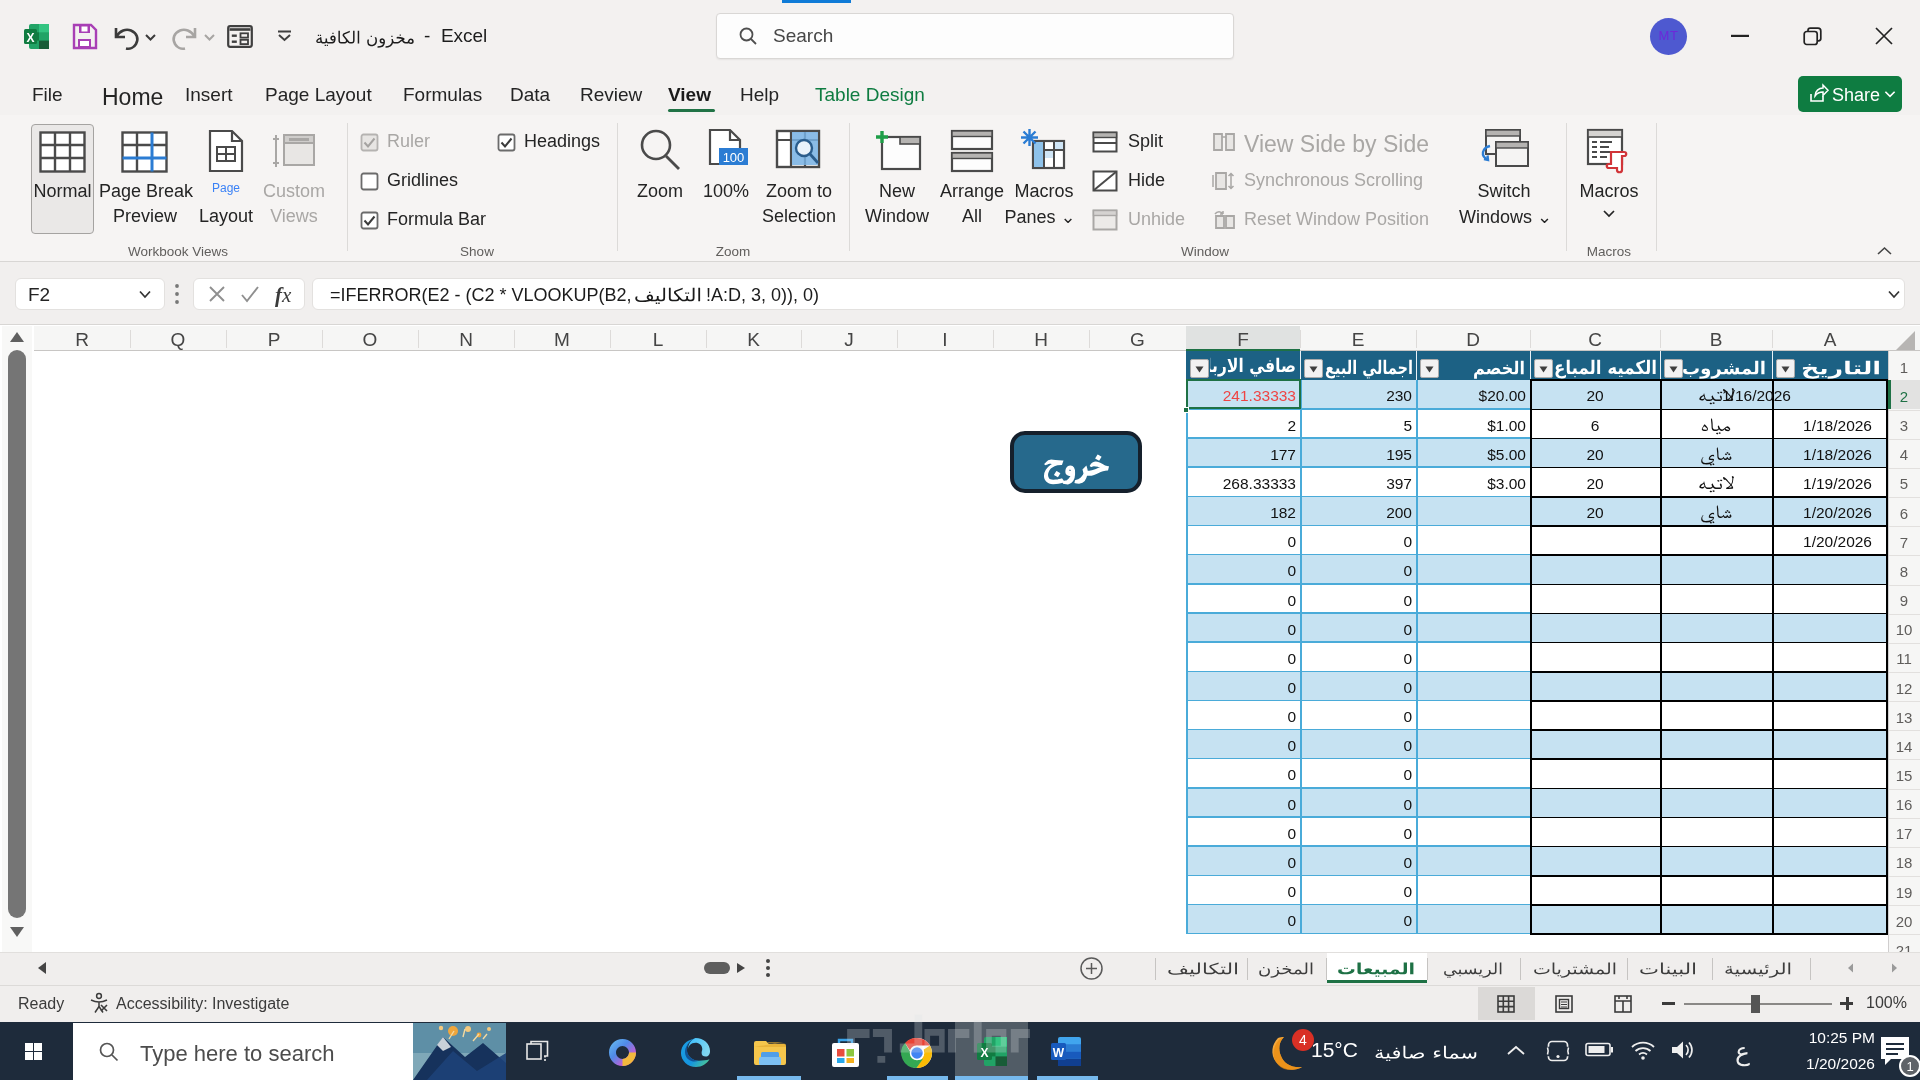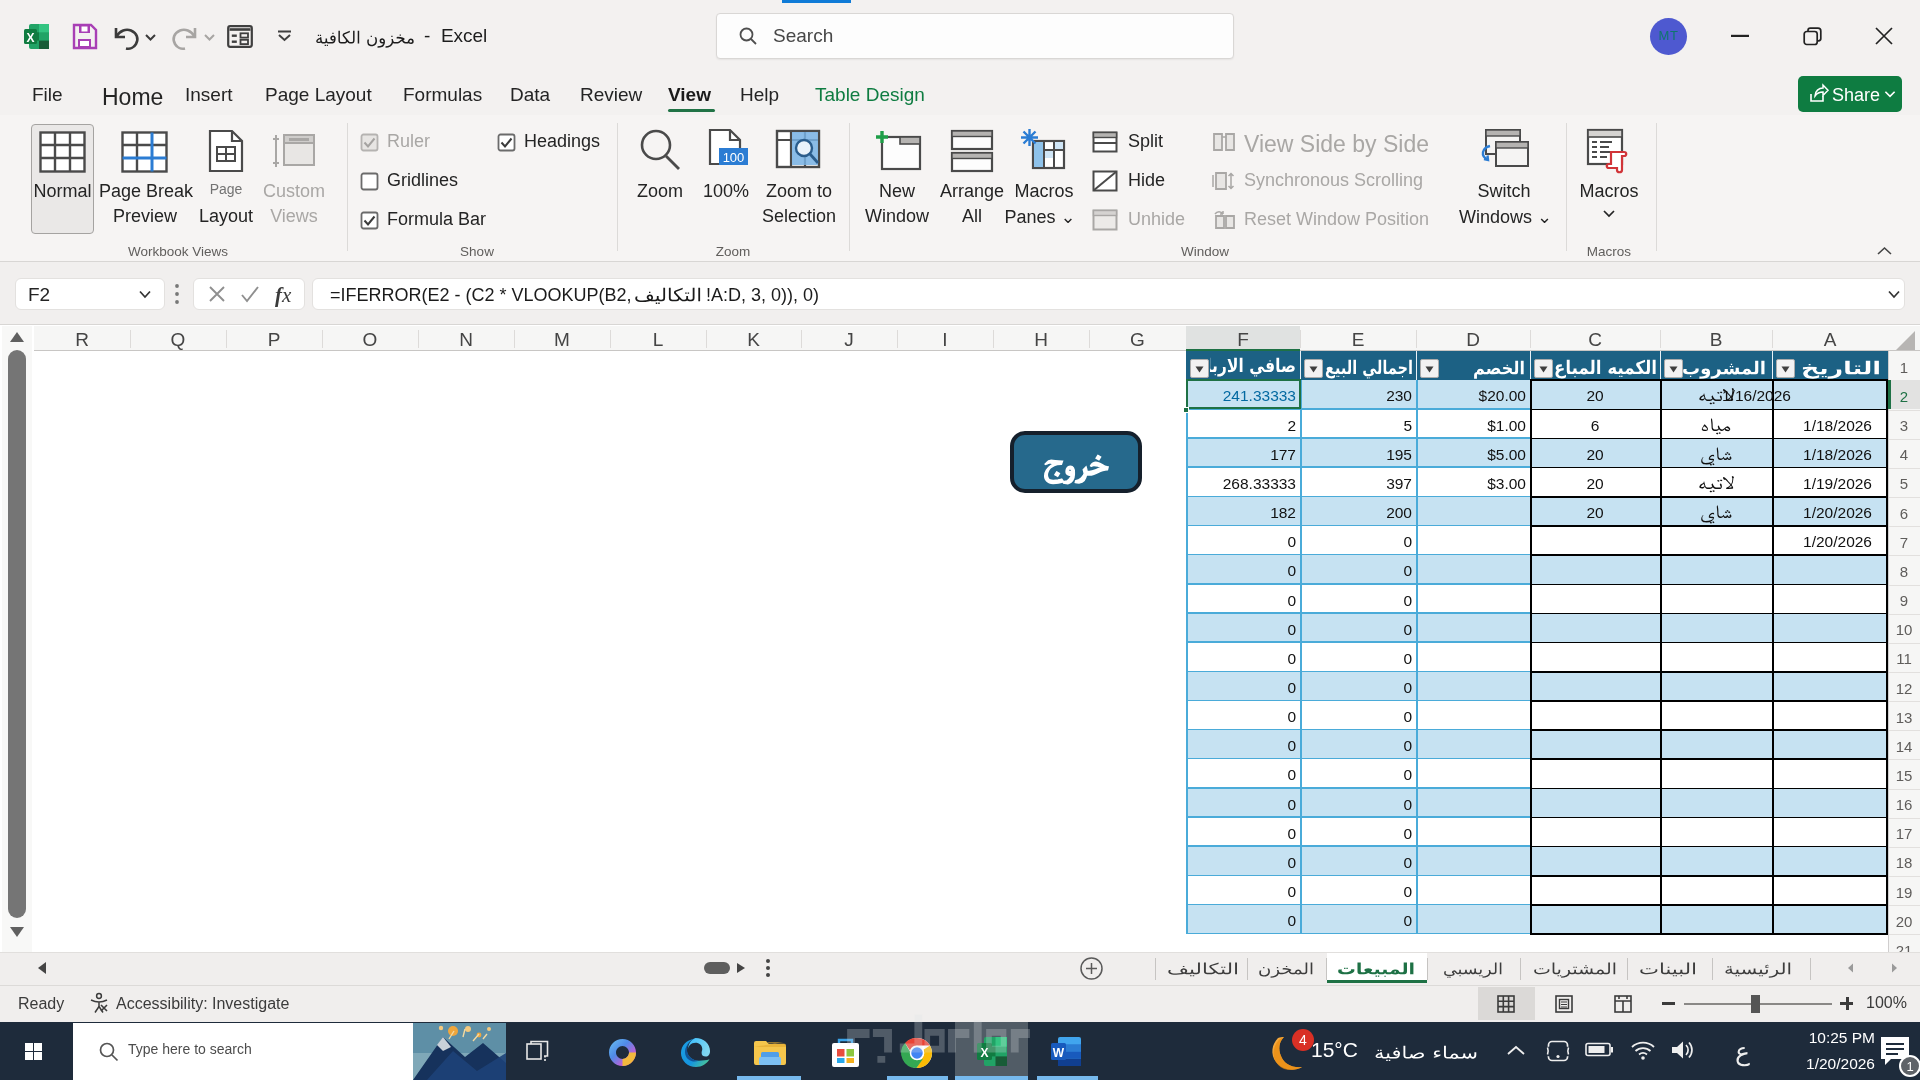--- a/index.html
+++ b/index.html
@@ -55,21 +55,21 @@
       <path d="M33 -13.8Q32.3 -15.8 31.6 -18.2Q31 -20.7 30.4 -25.6Q24.6 -25 20.6 -21.7Q15.1 -17.4 15.2 -14.4Q15.3 -12.4 19.7 -11.1Q24.1 -9.9 33 -13.8ZM29.7 -32.6Q29.5 -34.5 29.4 -36.6H38.4Q38.4 -28.4 40.2 -19.9Q41.2 -15 43.9 -11.1Q45.5 -9 50.9 -9H54.6V0H48.2Q43.8 0 40.3 -2.5Q38.1 -4 36.2 -6.9Q29.5 -3.3 21.9 -3.3Q19.1 -3.3 16.3 -4.1Q7.1 -6.4 7.1 -13.9Q7.1 -22.4 17 -28.6Q22.4 -31.9 29.7 -32.6ZM29.3 -51.3H36.6V-43.9H29.3ZM17.1 -51.3H24.4V-43.9H17.1Z M68.2 -4.2Q64.5 0 57 0H52.6V-9H54.3Q59.2 -9 61.3 -11.1Q63.7 -13.5 63.7 -18.7V-29.3H72.7V-18.7Q72.7 -13.5 75.1 -11.1Q77.2 -9 82.1 -9H84.8V0H79.4Q72.1 0 68.2 -4.2ZM70.7 7.3H78V14.6H70.7ZM58.4 7.3H65.8V14.6H58.4Z M113 -26.2Q115 -28.3 115 -32.1Q115 -35 111.8 -37.5Q110.3 -38.7 108.1 -38.6Q105.6 -38.6 103.6 -36.5Q101.7 -34.5 101.6 -32Q101.6 -28.1 104.3 -26.3Q106.2 -25 108.3 -25Q111.8 -25 113 -26.2ZM82.8 -9H94.6Q98.7 -9 106.1 -10.1Q109.9 -10.7 112.8 -15.2Q114.4 -17.6 115.1 -20Q112 -17.3 107.3 -17.2Q100.9 -17.1 97.1 -20.5Q92.3 -24.8 92.3 -31.1Q92.3 -33.6 92.7 -35.7Q93.8 -43 101.2 -46.3Q105 -48.1 108.7 -48.1Q113.1 -48.1 116.3 -45.7Q121 -42.1 123.2 -37.2Q124.4 -34.7 124.4 -27.8Q124.4 -17.7 120.6 -10.7Q116.9 -4.1 110.9 -1.9Q105.6 0 98.5 0H82.8ZM104.5 -63.5H111.9V-56.2H104.5Z M141 -18.1V-76H150V-18.7Q150 -13.5 152.4 -11.1Q154.5 -9 159.4 -9H163V0H156.7Q149.2 0 145.3 -4.5Q141 -9.4 141 -18.1Z M177.2 0H161.1V-9H176.2Q183.4 -9 185.6 -14.1Q186.4 -15.8 186.4 -17.6Q186.4 -20.9 183.8 -24.2L168.7 -42.7Q166.2 -45.7 166.2 -49.7Q166.2 -51.4 166.7 -53Q168.2 -58.7 173.3 -60.8L209.7 -76V-66.9L180.6 -54.7Q177.1 -53.2 176.1 -51.3Q175.8 -50.7 175.8 -49.5Q175.8 -47.9 177.3 -46.1L205.8 -11.7Q206.9 -10.4 208.7 -9.8Q210.8 -9 214 -9H218.3V0H211.8Q208.6 0 205.8 -1.2Q200.8 -3.3 199.2 -5.3L194.4 -11.1Q193.4 -8.9 192.6 -7.6Q187.9 0 177.2 0Z M238.3 -18.1Q238.3 -9.4 234.1 -4.5Q230.2 0 222.7 0H216.3V-9H220Q224.8 -9 227 -11.1Q229.3 -13.5 229.3 -18.7V-76H238.3Z M257.2 -76H266.2V0H257.2Z M335.4 -46.4H342.7V-39.1H335.4ZM373.3 -15.2Q373.3 -6.8 368.5 1.9Q363.1 11.5 350.9 14.8Q346.2 16.2 342.3 16.2Q335.8 16.2 330.5 14.4Q314.5 9.2 314.5 -8.2Q314.5 -19.7 316.8 -23.6H325.8Q323.4 -16.6 323.4 -8.2Q323.4 3.4 333.2 5.9Q337.7 7.1 342.3 7.1Q346 7.1 349.5 6.1Q358.9 3.5 362.6 -7.3Q364.3 -12.1 364.3 -16.8Q364.3 -25.8 359.3 -36.6H368.3Q373.3 -29 373.3 -15.2Z M404.9 -22.1Q401.8 -22.1 399.7 -19.3Q398.5 -17.7 398.5 -15.9Q398.5 -13.4 401 -11.1Q403.3 -9 412.6 -9Q412.6 -18 408.4 -20.8Q406.6 -22.1 404.9 -22.1ZM421.4 -9Q421.4 6.1 413 13.9Q408.3 18.2 403.8 20.2Q394.4 24.4 376.6 24.4V15.4Q394.1 15.4 400.7 11.7Q408.9 7.1 411.9 -0.1Q406.2 -0.1 404 -0.6Q396.6 -2.2 394.7 -3.9Q389 -8.7 389 -15.4Q389 -22.3 393.4 -26.5Q398.4 -31.5 405.1 -31.5Q409.5 -31.5 413 -29.1Q419.3 -24.7 420.6 -17.7Q421.4 -12.7 421.4 -9Z M459.9 -26.9H468.9Q470.4 -21.4 470.5 -19.9Q471 -14.9 474.6 -11.1Q476.6 -9 481.5 -9H485.2V0H478.9Q472.5 0 470.1 -3Q466.7 10.5 454.5 17Q440.6 24.4 424.9 24.4V15.4Q439.7 15.4 449.7 9.2Q460.3 2.4 462 -7.7Q462.5 -10.5 462.5 -14.1Q462.5 -20.2 459.9 -26.9ZM459.6 -46.4H466.9V-39.1H459.6Z M515.4 -38.1Q528 -35.5 538.7 -30.8V-23.2Q535.5 -22.3 532 -20.3Q534.4 -16.5 535.9 -14.8Q541 -9 546.5 -9H549.8V0H545.6Q535.4 0 529.2 -8.2Q527.2 -10.8 524.4 -15.6Q521 -13.3 519 -11.5Q511.9 -5.2 508.3 -3.9Q497.5 0 489.5 0H483.3V-9H488.1Q499.2 -9 505.5 -12.5Q510.6 -15.3 516.3 -20.5Q520.8 -24.7 525.8 -26.4Q521.7 -27.5 516.7 -28.7Q512.5 -29.6 503.8 -30.4Q499.8 -30.7 491.9 -30.4V-39.4Q495.4 -39.7 499.1 -39.8Q507 -39.8 515.4 -38.1ZM509.9 -53.7H517.2V-46.4H509.9Z M591.2 -2.5Q586.4 2.4 579.2 2.4Q569.2 2.4 563.8 -2.3Q560.7 0 555.6 0H547.8V-9H553.5Q556 -9 558.1 -10.7Q560.3 -12.5 560.5 -14.8Q561.5 -23.7 568.1 -27.6Q572.7 -30.3 576.6 -30.3Q585.2 -30.3 589.6 -26.2Q594.4 -21.9 594.4 -12.9Q594.4 -5.9 591.2 -2.5ZM568.6 -9.7Q571.6 -6.3 579.4 -6.3Q581.7 -6.3 582.6 -7.2Q585.2 -9.8 585.2 -13.2Q585.2 -16.8 583.2 -18.7Q581.2 -20.7 576.9 -20.7Q574.6 -20.7 572.4 -19.2Q570.2 -17.8 569.4 -13Q569.1 -11.2 568.6 -9.7Z" fill="#1d1d1d"></path>
     </svg>
 <div class="txt" style="left:424px;top:25px;font-size:19px;color:#1d1d1d">-&nbsp;&nbsp;Excel</div>
 <div class="abs" style="left:716px;top:13px;width:518px;height:46px;background:#fdfdfd;border:1px solid #d9d7d5;border-radius:4px;box-shadow:0 1px 2px rgba(0,0,0,0.06)"></div>
 <svg class="abs" style="left:738px;top:26px" width="20" height="20" viewBox="0 0 20 20">
 <circle cx="8.5" cy="8.5" r="6" fill="none" stroke="#4f4f4f" stroke-width="1.8"></circle>
 <path d="M13 13 L18 18" stroke="#4f4f4f" stroke-width="1.8"></path>
     </svg>
 <div class="txt" style="left:773px;top:25px;font-size:19px;color:#474747">Search</div>
 <div class="abs" style="left:1650px;top:18px;width:37px;height:37px;border-radius:50%;background:#4e59d0"></div>
-<div class="txt" style="left:1650px;top:28px;width:37px;text-align:center;font-size:13px;color:#0f766e;letter-spacing:0.5px">MT</div>
+<div class="txt" style="left:1650px;top:28px;width:37px;text-align:center;font-size:13px;color:#6d28d9;letter-spacing:0.5px">MT</div>
 <svg class="abs" style="left:1731px;top:34px" width="18" height="4" viewBox="0 0 18 4">
       <rect width="18" height="2.2" y="0.8" fill="#222"></rect>
     </svg>
 <svg class="abs" style="left:1803px;top:27px" width="19" height="19" viewBox="0 0 19 19">
 <rect x="1.2" y="4.5" width="13" height="13" rx="2.5" fill="none" stroke="#222" stroke-width="1.7"></rect>
 <path d="M5 4 V3.5 a2.3 2.3 0 0 1 2.3-2.3 H15 a2.8 2.8 0 0 1 2.8 2.8 V11.5 a2.3 2.3 0 0 1 -2.3 2.3 H15" fill="none" stroke="#222" stroke-width="1.7"></path>
     </svg>
 <svg class="abs" style="left:1875px;top:27px" width="18" height="18" viewBox="0 0 18 18">
 <path d="M1 1 L17 17 M17 1 L1 17" stroke="#222" stroke-width="1.7"></path>
     </svg>
@@ -119,21 +119,21 @@
 <path d="M31 1.5 v39" stroke="#2b7cd3" stroke-width="3"></path>
     </svg>
 <div class="txt" style="left:99px;top:181px;width:92px;text-align:center;font-size:18px;color:#242424">Page Break</div>
 <div class="txt" style="left:99px;top:206px;width:92px;text-align:center;font-size:18px;color:#242424">Preview</div>
 <svg class="abs" style="left:208px;top:129px" width="36" height="44" viewBox="0 0 36 44">
 <path d="M2 2 h22 l10 10 v30 h-32 z" fill="#fff" stroke="#4a4a4a" stroke-width="2.2"></path>
 <path d="M24 2 v10 h10" fill="none" stroke="#4a4a4a" stroke-width="2.2"></path>
 <rect x="9" y="18" width="18" height="14" fill="none" stroke="#4a4a4a" stroke-width="2"></rect>
 <path d="M9 25 h18 M18 18 v14" stroke="#4a4a4a" stroke-width="2"></path>
     </svg>
-<div class="txt" style="left:180px;top:181px;width:92px;text-align:center;font-size:14px;color:#737373">Page</div>
+<div class="txt" style="left:180px;top:181px;width:92px;text-align:center;font-size:12px;color:#3b82f6">Page</div>
 <div class="txt" style="left:180px;top:206px;width:92px;text-align:center;font-size:18px;color:#242424">Layout</div>
 <svg class="abs" style="left:272px;top:129px" width="44" height="44" viewBox="0 0 44 44">
 <path d="M4 6 v32 M1 10 h6 M1 34 h6" stroke="#a9a7a5" stroke-width="2"></path>
 <rect x="12" y="6" width="30" height="30" fill="#e8e6e4" stroke="#a9a7a5" stroke-width="2"></rect>
 <rect x="12" y="6" width="30" height="8" fill="#cfcdcb" stroke="#a9a7a5" stroke-width="2"></rect>
 <rect x="17" y="9" width="20" height="3" fill="#a9a7a5"></rect>
     </svg>
 <div class="txt" style="left:248px;top:181px;width:92px;text-align:center;font-size:18px;color:#a9a7a5">Custom</div>
 <div class="txt" style="left:248px;top:206px;width:92px;text-align:center;font-size:18px;color:#a9a7a5">Views</div>
 <svg class="abs" style="left:360px;top:133px" width="19" height="19" viewBox="0 0 19 19">
@@ -477,21 +477,21 @@
     </svg>
 <svg style="position:absolute;left:1554.0px;top:358.9px;" width="103.0" height="21.0" viewBox="0 -80 618.8 112" preserveAspectRatio="none">
       <path d="M14.6 -17.2Q17 -19.9 19.2 -21.2Q16.8 -21.4 14.5 -22.9Q10.1 -25.6 10.2 -33.4Q10.2 -40.8 21.2 -48.7Q27.1 -52.8 47.1 -52.1Q47.1 -52.1 47.1 -39.6Q35.7 -39.8 31.9 -38Q27.4 -35.8 27.4 -31.9Q27.4 -29.5 29.7 -28.1Q32 -26.8 38.1 -29.1Q45.4 -31.7 58.3 -32.6Q58.3 -32.6 58.3 -20.1Q40.5 -17.6 34.7 -13.7Q26.2 -7.9 26.2 -1.2Q26.2 3.8 31.2 8.2Q35.6 12 47.2 11.9Q61.9 11.9 72 4.4Q72 4.4 72 17.9Q64 24.4 47.5 24.4Q24.4 24.4 16.4 16.5Q8.7 9 8.7 0Q8.7 -10.4 14.6 -17.2Z M76.7 -18.1Q76.7 -18.1 76.7 -76H94.2V-22.2Q94.2 -17 96.6 -14.6Q98.7 -12.5 102.1 -12.5Q102.1 -12.5 106.8 -12.5Q106.8 -12.5 106.8 0Q106.8 0 89.4 0Q83.2 0 80 -4.5Q76.7 -9.2 76.7 -18.1Z M122.6 10H129.9V17.3H122.6ZM147.7 0Q147.7 0 135.4 0Q130 0 126.3 -5.3Q122.5 0 117.1 0Q117.1 0 104.9 0Q104.9 0 104.9 -12.5Q104.9 -12.5 109.7 -12.5Q113 -12.5 115.1 -14.6Q117.5 -17 117.5 -22.2Q117.5 -22.2 117.5 -29.3H135V-22.2Q135 -17 137.4 -14.6Q139.6 -12.5 142.9 -12.5Q142.9 -12.5 147.7 -12.5Q147.7 -12.5 147.7 0Z M196.5 -1.8Q190.6 2.3 181 2.3Q169.4 2.3 163.4 -0.9Q162.1 -1.6 161.8 -2.3Q158.6 0 153.6 0Q153.6 0 145.7 0Q145.7 0 145.7 -12.5Q145.7 -12.5 151.4 -12.5Q154.4 -12.5 157.1 -14.4Q159.4 -15.9 160.5 -18.9Q162.3 -23.6 167.5 -27.9Q171.3 -31 179.1 -31Q187 -31 190.6 -29.2Q197.5 -25.9 199.8 -21Q202.1 -15.9 203.6 -14.2Q205 -12.5 211 -12.5Q211 -12.5 214.7 -12.5Q214.7 -12.5 214.7 0Q214.7 0 208.3 0Q199.6 0 197.9 -2.9Q196.8 -2.1 196.5 -1.8ZM183.5 -11.1Q185.2 -12.2 185.2 -13.6Q185.2 -15.6 184.1 -16.7Q183.8 -17 181.9 -18.3Q181.4 -18.7 179.4 -18.6Q177.9 -18.5 177.1 -17.5Q175.6 -15.9 175.4 -14.5Q175.2 -13.1 174.5 -12.1Q177.4 -10.2 180.3 -10.2Q182.2 -10.2 183.5 -11.1Z M242.9 -18.1Q242.9 -9.2 239.6 -4.5Q236.4 0 230.2 0H212.7V-12.5H217.5Q220.8 -12.5 223 -14.6Q225.4 -17 225.4 -22.2V-76H242.9Z M259.7 -76H277.1V0H259.7Z M354.7 -15.5Q354 -17.4 353.6 -19.9Q353.4 -21.2 353.2 -22.4Q348.5 -21.9 346.5 -20.3Q344.3 -18.6 344.3 -16Q344.3 -13.6 347.7 -13.6Q352.4 -13.6 354.7 -15.5ZM352.4 -34Q352.2 -35.6 352.2 -36.6Q352.2 -36.6 369.7 -36.6Q369.8 -26.9 371.5 -19.9Q372.5 -15.9 374.5 -14.6Q377.8 -12.5 378.3 -12.5Q378.3 -12.5 382 -12.5Q382 -12.5 382 0Q382 0 371 0Q366.6 0 363.1 -1.7Q359.9 -3.2 359 -4.9Q353.8 -1.7 342.2 -1.8Q339.5 -1.8 336.7 -2.5Q326.9 -4.8 326.9 -13.9Q326.9 -23.2 337.4 -29.9Q342.6 -33.3 352.4 -34Z M403.9 9.3H411.2V16.6H403.9ZM391.7 9.3H399V16.6H391.7ZM422.8 0Q422.8 0 410.5 0Q405.2 0 401.4 -5.3Q397.7 0 392.3 0Q392.3 0 380 0Q380 0 380 -12.5Q380 -12.5 384.8 -12.5Q388.1 -12.5 390.3 -14.6Q392.7 -17 392.7 -22.2Q392.7 -22.2 392.7 -29.3H410.2V-22.2Q410.2 -17 412.5 -14.6Q414.7 -12.5 418 -12.5Q418 -12.5 422.8 -12.5Q422.8 -12.5 422.8 0Z M471.6 -1.8Q465.8 2.3 456.1 2.3Q444.6 2.3 438.5 -0.9Q437.3 -1.6 436.9 -2.3Q433.8 0 428.7 0Q428.7 0 420.8 0Q420.8 0 420.8 -12.5Q420.8 -12.5 426.6 -12.5Q429.6 -12.5 432.3 -14.4Q434.5 -15.9 435.6 -18.9Q437.4 -23.6 442.7 -27.9Q446.4 -31 454.2 -31Q462.1 -31 465.8 -29.2Q472.6 -25.9 474.9 -21Q477.2 -15.9 478.7 -14.2Q480.1 -12.5 486.2 -12.5Q486.2 -12.5 489.8 -12.5Q489.8 -12.5 489.8 0Q489.8 0 483.5 0Q474.8 0 473 -2.9Q472 -2.1 471.6 -1.8ZM458.7 -11.1Q460.4 -12.2 460.4 -13.6Q460.4 -15.6 459.2 -16.7Q458.9 -17 457.1 -18.3Q456.5 -18.7 454.6 -18.6Q453.1 -18.5 452.2 -17.5Q450.8 -15.9 450.5 -14.5Q450.3 -13.1 449.7 -12.1Q452.6 -10.2 455.5 -10.2Q457.4 -10.2 458.7 -11.1Z M529.8 -3.7Q524.7 0 513.2 0Q513.2 0 487.9 0Q487.9 0 487.9 -12.5Q487.9 -12.5 507.2 -12.5Q512.8 -12.5 513.6 -14.4Q514.4 -16.2 514.4 -17.9Q514.4 -19.3 510.6 -24.2Q510.6 -24.2 496.1 -42.7Q493.7 -45.8 493.7 -49.7Q493.7 -51.4 494.1 -53Q495.8 -59.2 500.7 -60.8Q500.7 -60.8 547 -76Q547 -76 547 -63.5Q547 -63.5 519.1 -53.8Q515.8 -52.6 514.6 -50.3Q514.4 -49.8 514.4 -48.6Q514.4 -47.2 515.9 -45.2Q515.9 -45.2 536.3 -17.9Q538.1 -15.5 540.4 -13.8Q542.1 -12.5 544.8 -12.5Q544.8 -12.5 548 -12.5Q548 -12.5 548 0Q548 0 541 0Q533.5 0 529.8 -3.7Z M576.2 -18.1Q576.2 -9.2 572.9 -4.5Q569.7 0 563.5 0H546V-12.5H550.8Q554.2 -12.5 556.3 -14.6Q558.7 -17 558.7 -22.2V-76H576.2Z M593 -76H610.4V0H593Z" fill="#fff"></path>
     </svg>
 <svg style="position:absolute;left:1682.0px;top:359.7px;" width="84.0" height="20.0" viewBox="0 -80 465.5 112" preserveAspectRatio="none">
       <path d="M92.1 -32.7Q94.5 -20.2 89.1 -13.3Q83.5 -6.4 72.6 -3.4Q58.8 0.4 40 0.5Q28.6 0.5 22.5 -0.9Q6.4 -4.6 6.3 -18.7Q6.3 -25.4 9.4 -29.9Q9.4 -29.9 26.9 -29.9Q24.4 -25.3 24.4 -20.9Q24.4 -16.5 33.6 -13.3Q37.2 -12.1 41.3 -12.1Q51.3 -12.1 58.9 -14.4Q70.7 -17.8 73.1 -22.1Q76.3 -27.6 74.6 -32.7Q74.6 -32.7 92.1 -32.7ZM43.9 7.6H51.3V14.9H43.9Z M155.2 -7.6Q155.2 2.3 150.8 9.4Q146.3 16.7 135.5 20.4Q123.5 24.4 96.3 24.4V11.9Q108 12.3 116.4 11Q125.1 9.6 129.2 7Q134.1 3.9 135.4 0Q133.8 0 129 -0.1Q118.1 -0.3 113.5 -4.3Q108.7 -8.4 108.7 -14.8Q108.7 -17.4 109.1 -19.5Q110.5 -27.4 117.6 -30.1Q122.9 -32.2 130.4 -32.2Q141.1 -32.2 146.2 -29.4Q151.4 -26.7 153.9 -19.2Q155.2 -15.2 155.2 -7.6ZM137.1 -15.9Q136.8 -17.9 134.5 -19.8Q133.1 -20.9 131.2 -20.9Q129.1 -20.8 127.7 -19.4Q126.2 -18 126.2 -16.6Q126.2 -14.4 127.9 -13.5Q129.7 -12.5 131.3 -12.5H137.3Q137.3 -14.5 137.1 -15.9Z M212.1 -1.3Q211 2.7 209.1 5.5Q202.9 14.7 192 19.5Q180.8 24.4 158.5 24.4Q158.5 24.4 158.5 11.9Q173.6 11.9 181.2 8.6Q188.7 5.3 192.6 0Q196.1 -4.9 196 -13.9Q196 -20.9 193.5 -26.9Q193.5 -26.9 211 -26.9Q211.5 -25.2 212 -23.6Q213.6 -17.5 216.5 -14.6Q218.6 -12.5 222.2 -12.5Q222.2 -12.5 225.8 -12.5Q225.8 -12.5 225.8 0Q225.8 0 219.5 0Q215.3 0 212.1 -1.3Z M270.5 -58.6H277.8V-51.3H270.5ZM276.6 -46.4H283.9V-39.1H276.6ZM264.4 -46.4H271.7V-39.1H264.4ZM300 0.8Q296.8 1.4 291.3 1.4Q287.3 1.4 284.5 0Q277.2 -3.5 276.7 -8.3Q275 -1.8 268.3 0Q264.7 0.9 261.3 0.9Q248.9 0.9 244.8 -3.8Q241.2 0 237 0Q237 0 223.9 0Q223.9 0 223.9 -12.5Q223.9 -12.5 228.7 -12.5Q232 -12.5 234.1 -14.6Q236.6 -17.1 236.5 -22.2Q236.5 -22.2 236.5 -29.3Q236.5 -29.3 254 -29.3Q254 -29.3 254 -21.7Q254 -19.9 256.2 -15.1Q257.5 -12.3 261.5 -12.2Q265 -12.2 266.2 -14.8Q268 -18.9 268 -29.3Q268 -29.3 285.4 -29.3Q285.4 -19.3 286.4 -16.8Q288.1 -12.2 291.4 -12.2Q297.5 -12.2 297.5 -22.3Q297.5 -22.3 297.5 -36.6Q297.5 -36.6 314.9 -36.6Q314.9 -36.6 314.9 -22.2Q314.9 -17 317.3 -14.6Q319.5 -12.5 322.8 -12.5Q322.8 -12.5 327.6 -12.5Q327.6 -12.5 327.6 0Q327.6 0 314.5 0Q310.6 0 308.2 -2.5Q303.9 0.1 300 0.8Z M376.4 -1.8Q370.6 2.3 360.9 2.3Q349.4 2.3 343.3 -0.9Q342 -1.6 341.7 -2.3Q338.6 0 333.5 0Q333.5 0 325.6 0Q325.6 0 325.6 -12.5Q325.6 -12.5 331.3 -12.5Q334.4 -12.5 337.1 -14.4Q339.3 -15.9 340.4 -18.9Q342.2 -23.6 347.5 -27.9Q351.2 -31 359 -31Q366.9 -31 370.6 -29.2Q377.4 -25.9 379.7 -21Q382 -15.9 383.5 -14.2Q384.9 -12.5 391 -12.5Q391 -12.5 394.6 -12.5Q394.6 -12.5 394.6 0Q394.6 0 388.3 0Q379.5 0 377.8 -2.9Q376.8 -2.1 376.4 -1.8ZM363.5 -11.1Q365.1 -12.2 365.1 -13.6Q365.1 -15.6 364 -16.7Q363.7 -17 361.9 -18.3Q361.3 -18.7 359.4 -18.6Q357.9 -18.5 357 -17.5Q355.6 -15.9 355.3 -14.5Q355.1 -13.1 354.4 -12.1Q357.4 -10.2 360.3 -10.2Q362.2 -10.2 363.5 -11.1Z M422.8 -18.1Q422.8 -9.2 419.5 -4.5Q416.4 0 410.1 0H392.7V-12.5H397.5Q400.8 -12.5 402.9 -14.6Q405.3 -17 405.3 -22.2V-76H422.8Z M439.6 -76H457.1V0H439.6Z" fill="#fff"></path>
     </svg>
 <svg style="position:absolute;left:1801.0px;top:359.7px;" width="80.0" height="20.0" viewBox="0 -80 317.4 112" preserveAspectRatio="none">
       <path d="M30.5 -57.9H37.8V-50.5H30.5ZM59.2 -28.2Q59.2 -25.3 62.7 -18.3Q65.7 -12.5 69.8 -12.5Q69.8 -12.5 73 -12.5Q73 -12.5 73 0Q73 0 68.8 0Q61.1 0 55.2 -7.3Q51.8 -11.6 48.8 -17.6Q46.4 -22.9 45.5 -26.4Q40.2 -24.7 36.1 -21.4Q26.2 -13.4 26.2 -3.7Q26.2 2.2 31.2 7.4Q35.6 11.9 47.2 11.9Q61.9 11.9 72 4.4Q72 4.4 72 17.9Q64 24.4 47.5 24.4Q26.1 24.4 16.4 14.7Q8.7 7.2 8.7 -3.7Q8.7 -12.4 15.6 -20.8Q20.6 -26.9 30.2 -30.7Q26.1 -30.8 18.9 -29.8Q12.3 -28.9 7.7 -26.9Q7.7 -26.9 7.7 -39.4Q20.9 -42.5 30.7 -42.5Q47.9 -42.5 62 -40.6Q62 -40.6 62 -28.1Q61.3 -28.2 60.7 -28.2Q59.9 -28.2 59.2 -28.2Z M94.9 9.3H102.2V16.6H94.9ZM82.7 9.3H90V16.6H82.7ZM101.2 -18.1Q101.2 -9.2 97.9 -4.5Q94.8 0 88.5 0Q88.5 0 71.1 0Q71.1 0 71.1 -12.5Q71.1 -12.5 75.9 -12.5Q79.2 -12.5 81.3 -14.6Q83.7 -17 83.7 -22.2Q83.7 -22.2 83.7 -29.3H101.2Z M139.6 0Q143.1 -5 143 -13.9Q143 -20.9 140.5 -26.9Q140.5 -26.9 158 -26.9Q160.4 -19.5 160.4 -13.9Q160.4 -0.9 156.1 5.5Q149.9 14.7 139 19.5Q127.8 24.4 105.5 24.4Q105.5 24.4 105.5 11.9Q120.6 11.9 128.2 8.6Q135.6 5.4 139.6 0Z M175.6 -18.1Q175.6 -18.1 175.6 -76H193.1V-22.2Q193.1 -17 195.5 -14.6Q197.6 -12.5 200.9 -12.5Q200.9 -12.5 205.7 -12.5Q205.7 -12.5 205.7 0Q205.7 0 188.3 0Q182 0 178.9 -4.5Q175.6 -9.2 175.6 -18.1Z M227.6 -48.8H234.9V-41.5H227.6ZM215.4 -48.8H222.7V-41.5H215.4ZM246.5 0Q246.5 0 234.3 0Q228.9 0 225.1 -5.3Q221.4 0 216 0Q216 0 203.8 0Q203.8 0 203.8 -12.5Q203.8 -12.5 208.5 -12.5Q211.9 -12.5 214 -14.6Q216.4 -17 216.4 -22.2Q216.4 -22.2 216.4 -29.3H233.9V-22.2Q233.9 -17 236.3 -14.6Q238.4 -12.5 241.7 -12.5Q241.7 -12.5 246.5 -12.5Q246.5 -12.5 246.5 0Z M274.7 -18.1Q274.7 -9.2 271.4 -4.5Q268.3 0 262 0H244.6V-12.5H249.4Q252.7 -12.5 254.8 -14.6Q257.2 -17 257.2 -22.2V-76H274.7Z M291.5 -76H309V0H291.5Z" fill="#fff"></path>
     </svg>
-<div class="txt" style="left:1146px;top:387.4px;width:150px;text-align:right;font-size:15.5px;color:#0369a1">241.33333</div>
+<div class="txt" style="left:1146px;top:387.4px;width:150px;text-align:right;font-size:15.5px;color:#ef4444">241.33333</div>
 <div class="txt" style="left:1146px;top:416.6px;width:150px;text-align:right;font-size:15.5px;color:#111">2</div>
 <div class="txt" style="left:1146px;top:445.8px;width:150px;text-align:right;font-size:15.5px;color:#111">177</div>
 <div class="txt" style="left:1146px;top:474.9px;width:150px;text-align:right;font-size:15.5px;color:#111">268.33333</div>
 <div class="txt" style="left:1146px;top:504.1px;width:150px;text-align:right;font-size:15.5px;color:#111">182</div>
 <div class="txt" style="left:1146px;top:533.2px;width:150px;text-align:right;font-size:15.5px;color:#111">0</div>
 <div class="txt" style="left:1146px;top:562.4px;width:150px;text-align:right;font-size:15.5px;color:#111">0</div>
 <div class="txt" style="left:1146px;top:591.5px;width:150px;text-align:right;font-size:15.5px;color:#111">0</div>
 <div class="txt" style="left:1146px;top:620.6px;width:150px;text-align:right;font-size:15.5px;color:#111">0</div>
 <div class="txt" style="left:1146px;top:649.8px;width:150px;text-align:right;font-size:15.5px;color:#111">0</div>
 <div class="txt" style="left:1146px;top:679.0px;width:150px;text-align:right;font-size:15.5px;color:#111">0</div>
@@ -659,21 +659,21 @@
         <circle cx="28" cy="5" r="2.2" fill="#f5c97e"></circle>
         <circle cx="66" cy="12" r="2.4" fill="#f0a63c"></circle>
         <circle cx="76" cy="6" r="2" fill="#f5c97e"></circle>
         <path d="M36 16 l5-8 M50 14 l2-8 M60 18 l6-7 M70 16 l4-5" stroke="#f4d9a0" stroke-width="1.4"></path>
       </svg>
     </div>
 <svg class="abs" style="left:98px;top:1041px" width="21" height="21" viewBox="0 0 21 21">
 <circle cx="9" cy="9" r="6.5" fill="none" stroke="#555" stroke-width="1.7"></circle>
 <path d="M14 14 L19.5 19.5" stroke="#555" stroke-width="1.7"></path>
     </svg>
-<div class="txt" style="left:128px;top:1041px;font-size:14px;color:#4c4c4c">Type here to search</div>
+<div class="txt" style="left:140px;top:1041px;font-size:22px;color:#4c4c4c">Type here to search</div>
 <svg class="abs" style="left:526px;top:1040px" width="23" height="23" viewBox="0 0 23 23">
 <rect x="1" y="4" width="14" height="15" fill="none" stroke="#e8e8e8" stroke-width="1.6"></rect>
 <path d="M5 4 V1.5 H21.5 V16 H18" fill="none" stroke="#e8e8e8" stroke-width="1.6"></path>
 <path d="M19 19 v2 m0-5 v1.5" stroke="#e8e8e8" stroke-width="1.6"></path>
     </svg>
 <svg class="abs" style="left:608px;top:1038px" width="29" height="29" viewBox="0 0 29 29">
 <defs>
         <linearGradient id="cg1" x1="0" y1="0" x2="1" y2="1">
 <stop offset="0" stop-color="#6bc1f0"></stop>
           <stop offset="0.4" stop-color="#4f8ae8"></stop>

